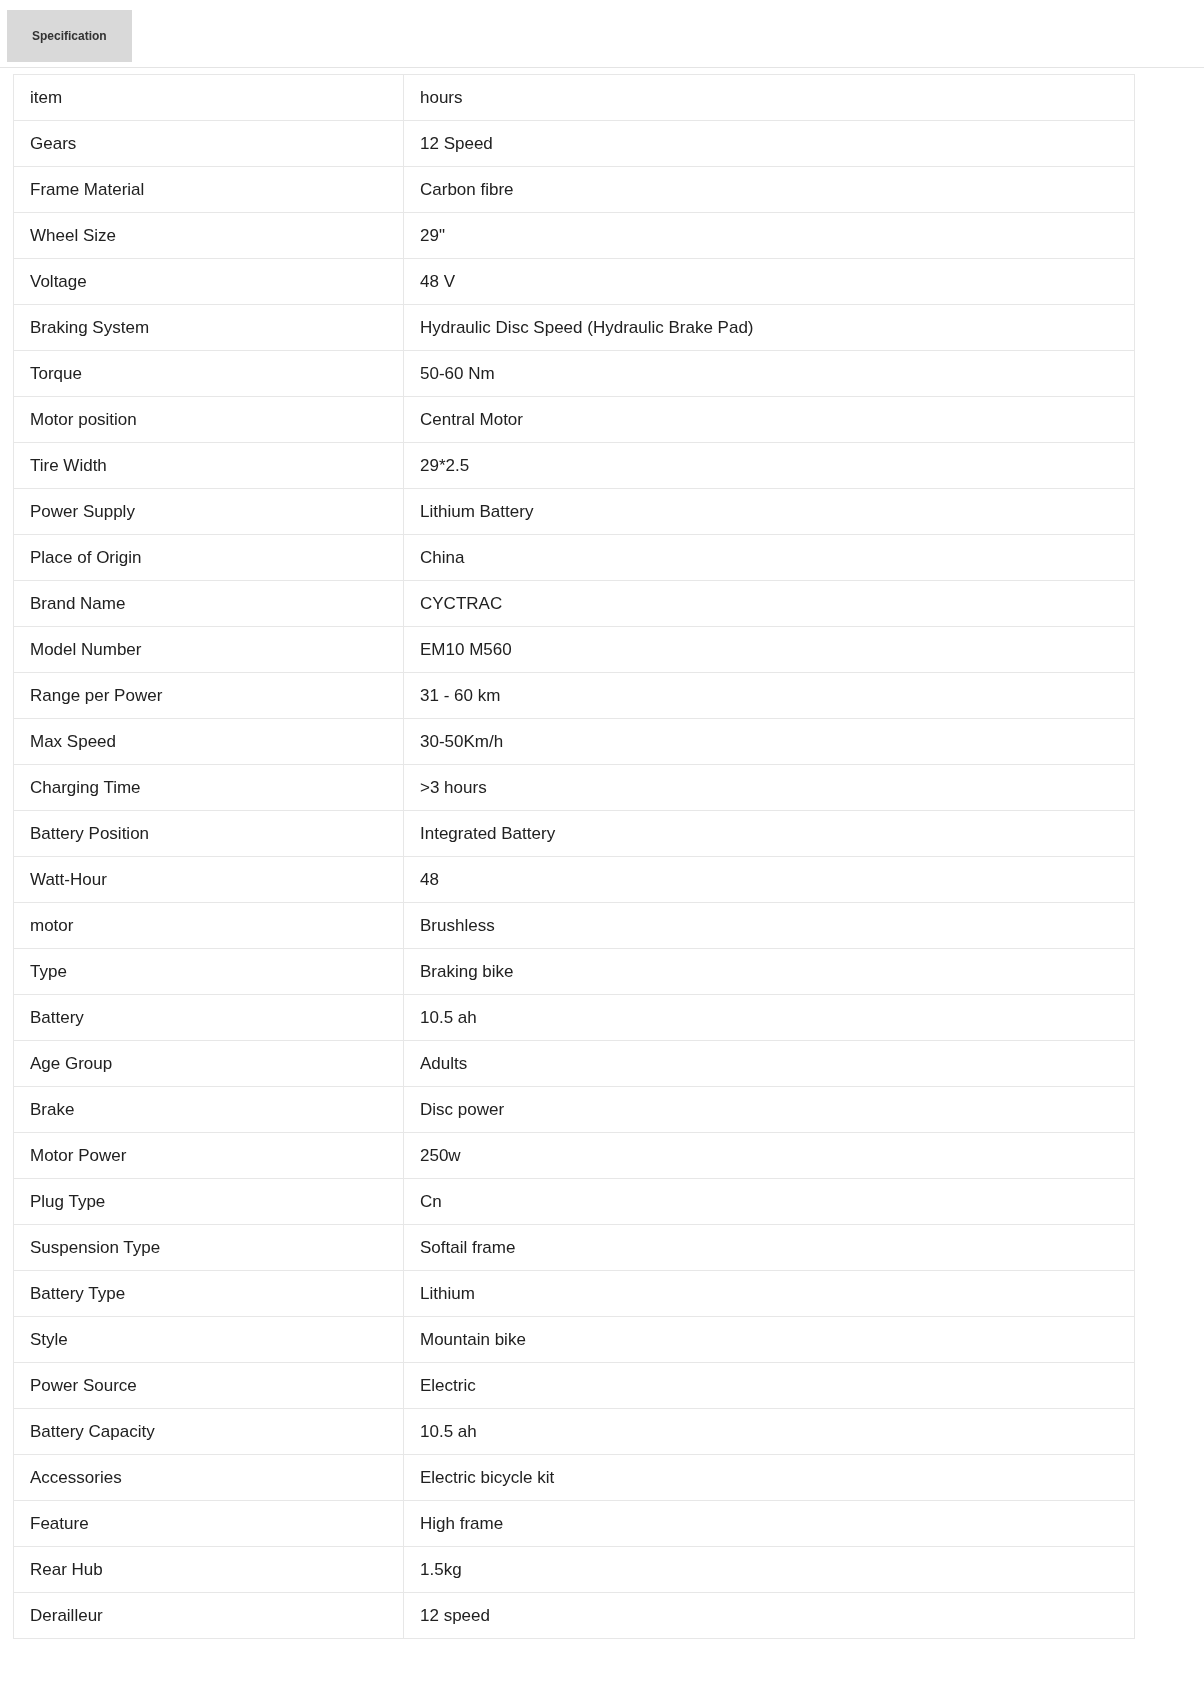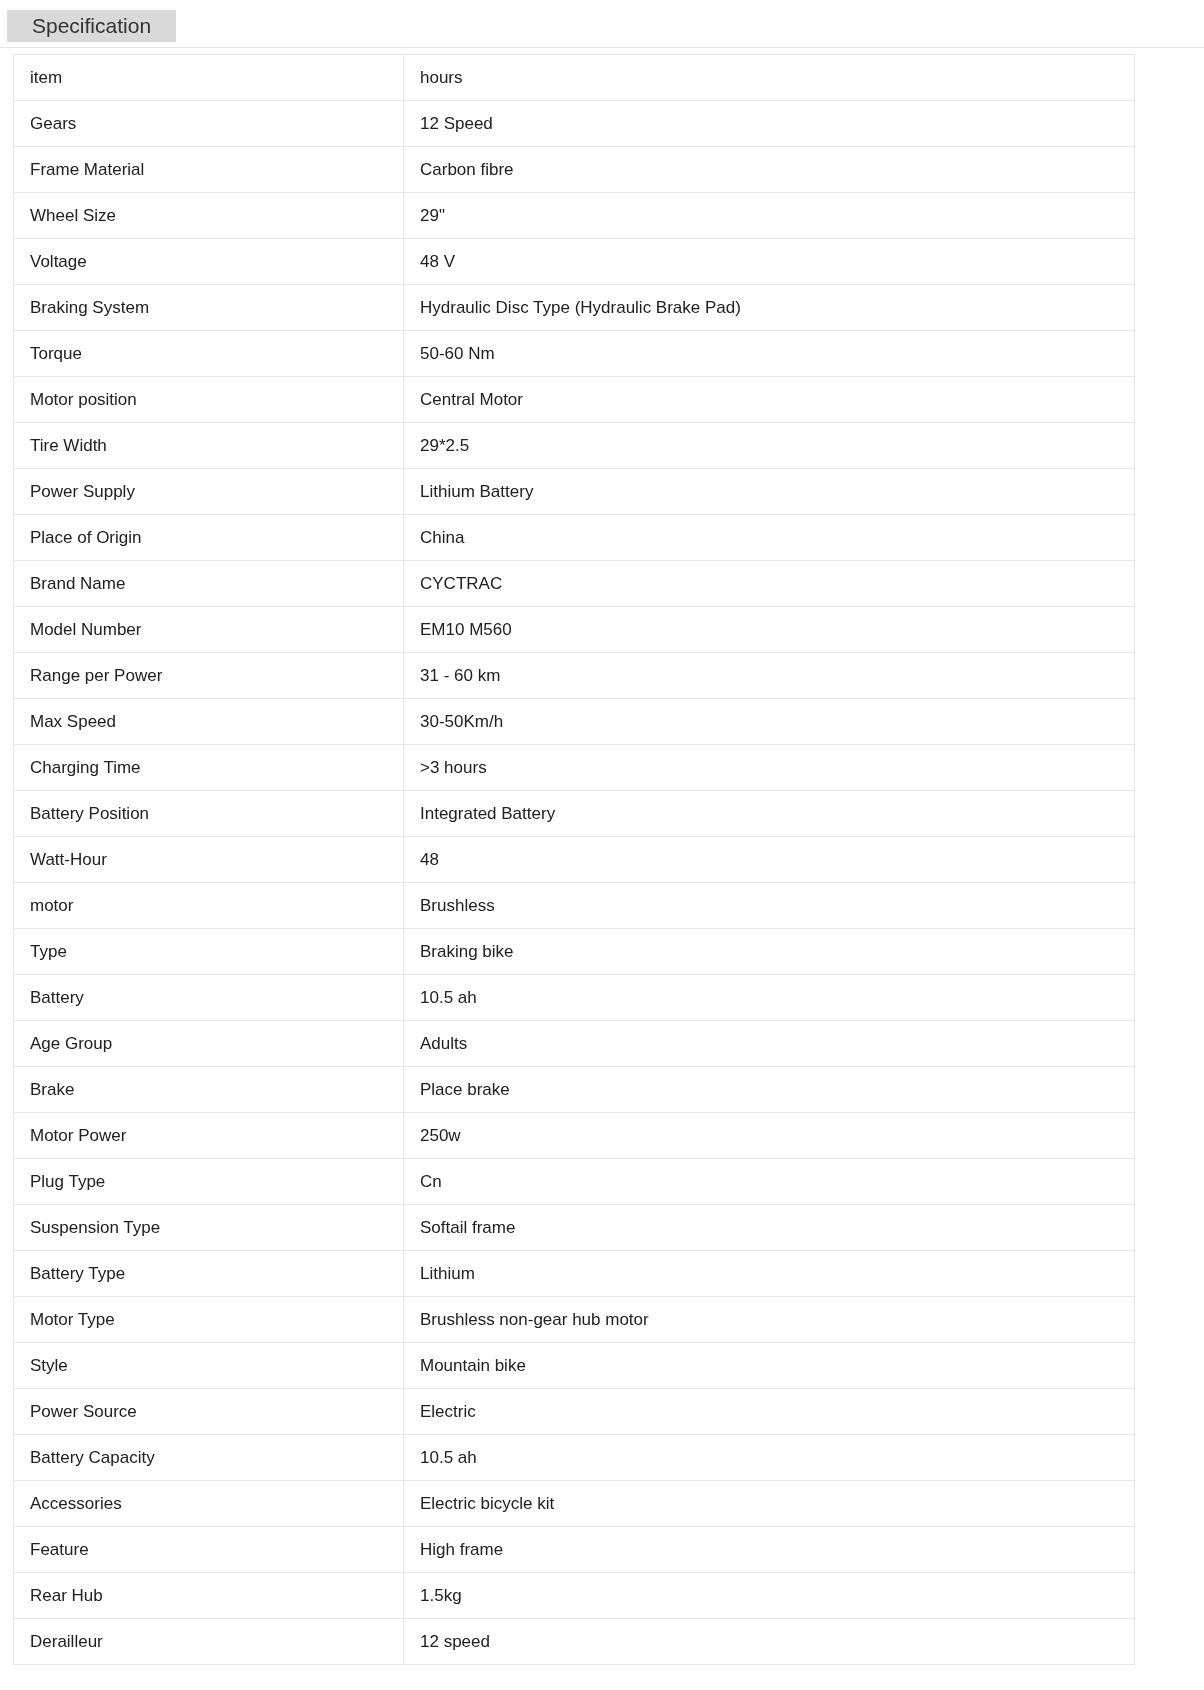--- a/index.html
+++ b/index.html
@@ -16,24 +16,24 @@
     overflow: hidden;
   }
   .tab-bar {
     padding: 10px 0 5px 7px;
     border-bottom: 1px solid var(--rule-color, #e4e4e4);
   }
   .tab {
     display: inline-block;
     background: var(--tab-bg, #d9d9d9);
     color: var(--tab-text, #333333);
-    font-size: 21px;
+    font-size: 12px;
     line-height: 20px;
-    font-weight: 400;
-    padding: 6px 25px;
+    font-weight: 700;
+    padding: 16px 25px;
     cursor: pointer;
     border: none;
   }
   .table-wrap {
     margin: 6px 69px 0 13px;
   }
   table.spec-table {
     width: 100%;
     border-collapse: collapse;
     table-layout: fixed;
@@ -84,21 +84,21 @@
         <tr>
           <td>Wheel Size</td>
           <td>29"</td>
         </tr>
         <tr>
           <td>Voltage</td>
           <td>48 V</td>
         </tr>
         <tr>
           <td>Braking System</td>
-          <td>Hydraulic Disc Type (Hydraulic Brake Pad)</td>
+          <td>Hydraulic Disc Speed (Hydraulic Brake Pad)</td>
         </tr>
         <tr>
           <td>Torque</td>
           <td>50-60 Nm</td>
         </tr>
         <tr>
           <td>Motor position</td>
           <td>Central Motor</td>
         </tr>
         <tr>
@@ -152,41 +152,37 @@
         <tr>
           <td>Battery</td>
           <td>10.5 ah</td>
         </tr>
         <tr>
           <td>Age Group</td>
           <td>Adults</td>
         </tr>
         <tr>
           <td>Brake</td>
-          <td>Place brake</td>
+          <td>Disc power</td>
         </tr>
         <tr>
           <td>Motor Power</td>
           <td>250w</td>
         </tr>
         <tr>
           <td>Plug Type</td>
           <td>Cn</td>
         </tr>
         <tr>
           <td>Suspension Type</td>
           <td>Softail frame</td>
         </tr>
         <tr>
           <td>Battery Type</td>
           <td>Lithium</td>
-        </tr>
-        <tr>
-          <td>Motor Type</td>
-          <td>Brushless non-gear hub motor</td>
         </tr>
         <tr>
           <td>Style</td>
           <td>Mountain bike</td>
         </tr>
         <tr>
           <td>Power Source</td>
           <td>Electric</td>
         </tr>
         <tr>

